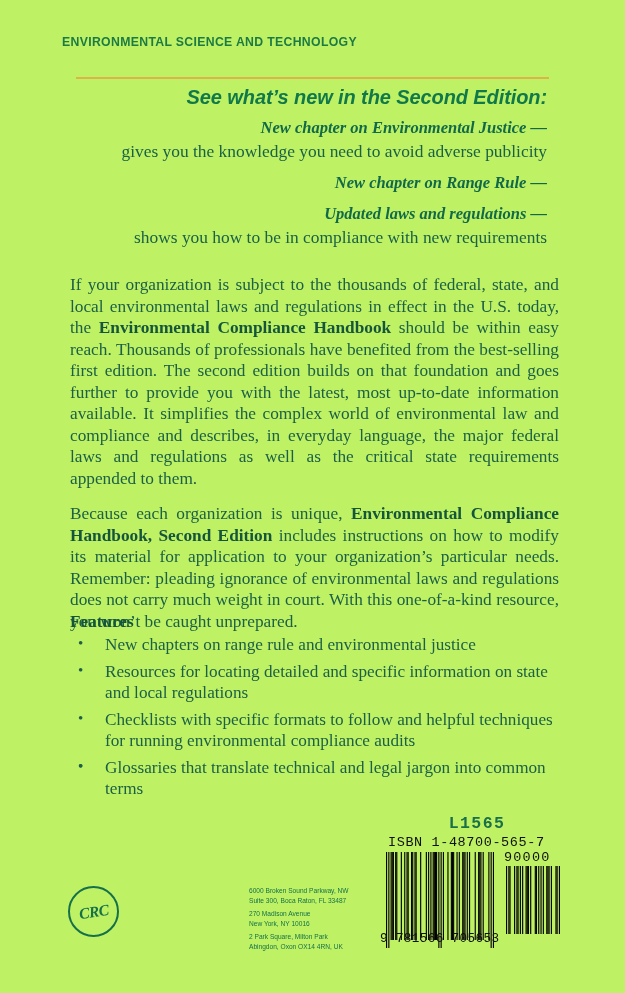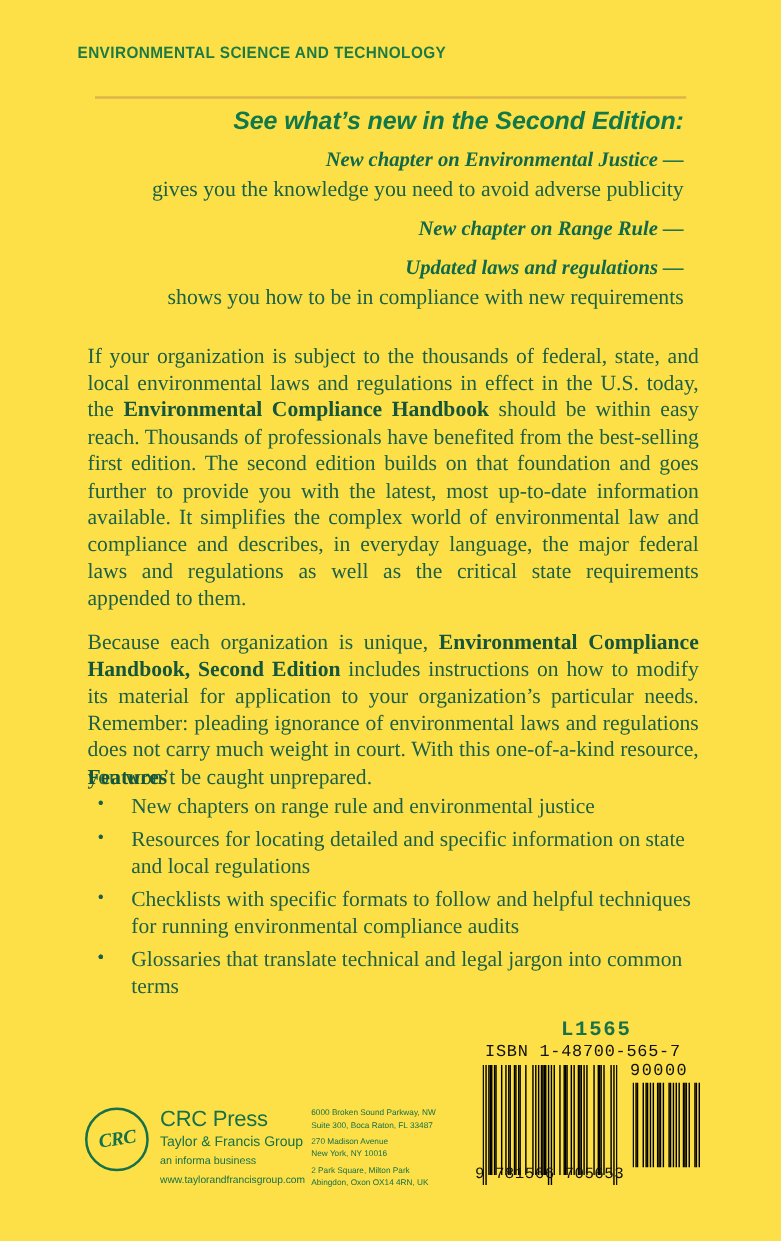--- a/index.html
+++ b/index.html
@@ -12,21 +12,21 @@
     height: 993px;
     position: relative;
     font-family: "Liberation Serif", serif;
     color: #1a5c45;
     overflow: hidden;
   }
 
   .page {
     position: absolute;
     inset: 0;
-    background: #fde047;
+    background: #bef264;
   }
 
   
   .series-header {
     position: absolute;
     left: 62px;
     top: 34px;
     font-family: "Liberation Sans", sans-serif;
     font-weight: bold;
     font-size: 13.2px;
@@ -305,26 +305,20 @@
       <li><span class="bullet">•</span><span>Resources for locating detailed and specific information on state and local regulations</span></li>
       <li><span class="bullet">•</span><span>Checklists with specific formats to follow and helpful techniques for running environmental compliance audits</span></li>
       <li><span class="bullet">•</span></li>
       <li><span class="bullet">•</span><span>Glossaries that translate technical and legal jargon into common terms</span></li>
     </ul>
   </div>
 
   <div class="crc-logo-wrap">
     <div class="crc-mark">
       <span>CRC</span>
-    </div>
-    <div class="crc-text">
-      <div class="crc-name">CRC Press</div>
-      <div class="crc-group">Taylor &amp; Francis Group</div>
-      <div class="crc-informa">an informa business</div>
-      <div class="crc-url">www.taylorandfrancisgroup.com</div>
     </div>
   </div>
 
   <div class="addresses">
     <div class="addr-block">
       <div>6000 Broken Sound Parkway, NW</div>
       <div>Suite 300, Boca Raton, FL 33487</div>
     </div>
     <div class="addr-block">
       <div>270 Madison Avenue</div>

